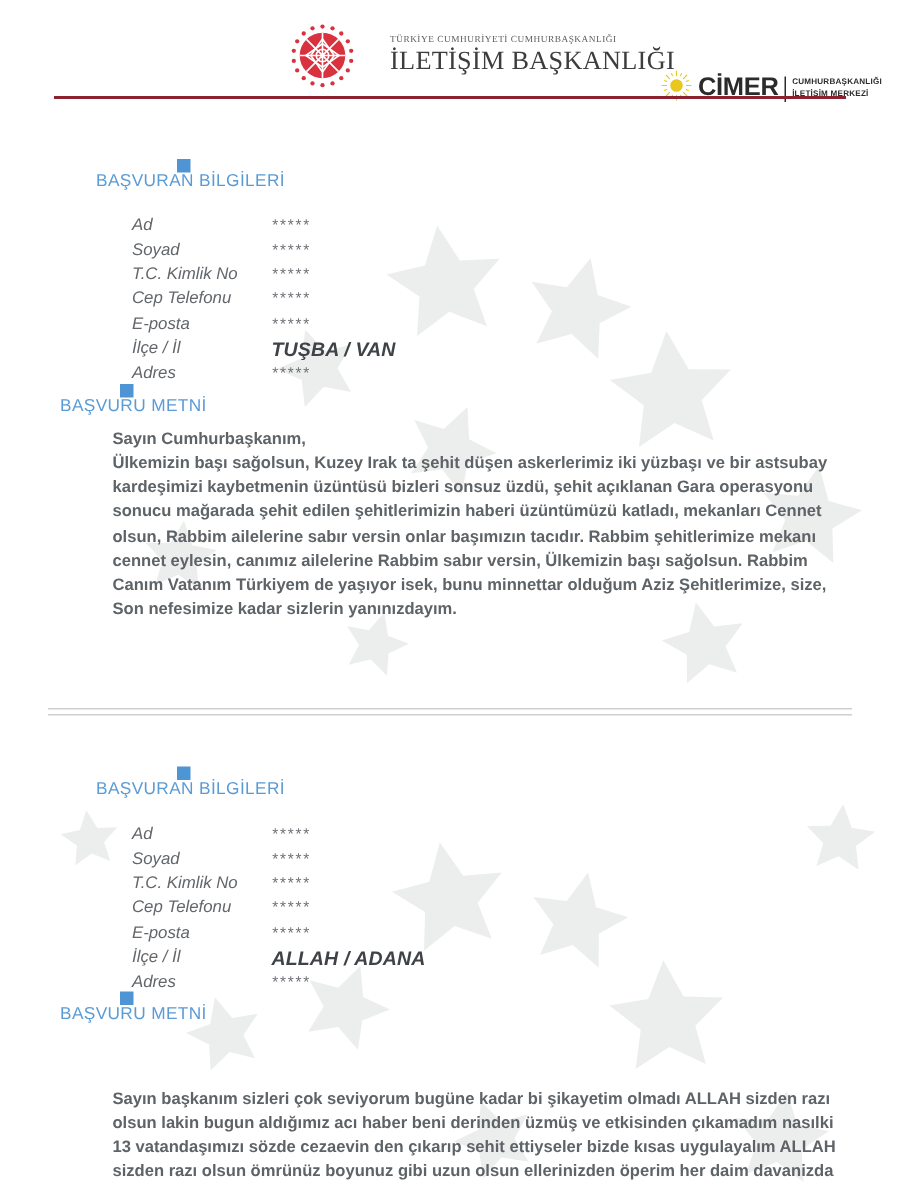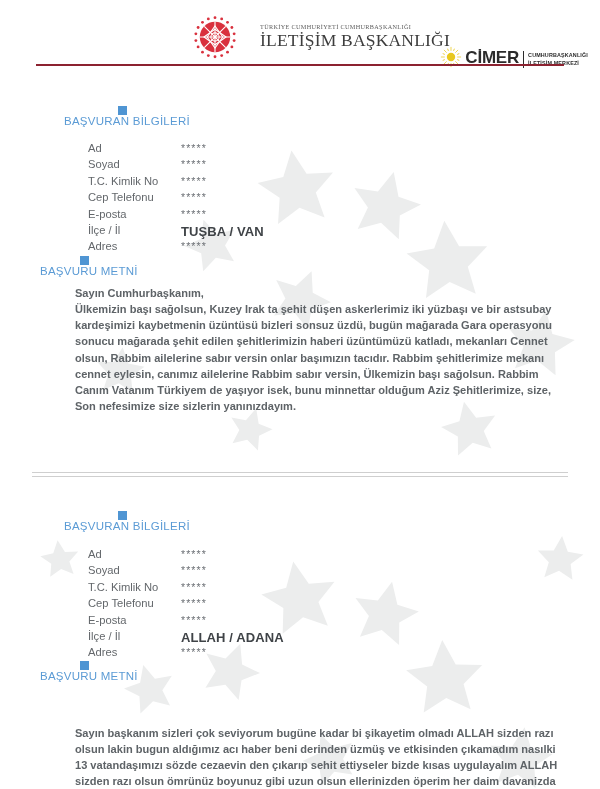--- a/index.html
+++ b/index.html
@@ -127,22 +127,23 @@
     background: #4f95d3;
     flex: none;
     margin-right: 9px;
   }
 
   .fields {
     margin-top: 12px;
   }
   .field-row {
     display: flex;
-    align-items: flex-start;
+    align-items: center;
     height: 16.4px;
+    font-style: italic;
   }
   .field-label {
     width: 93px;
     flex: none;
     font-size: 11.2px;
     color: #63676b;
   }
   .field-value {
     font-size: 10.5px;
     color: #6d7176;
@@ -336,26 +337,26 @@
   </div>
 
   <div class="section-head" id="rec1-metni">
     <span class="bullet"></span>
     <span>BAŞVURU METNİ</span>
   </div>
 
   <div class="body-text" id="rec1-body">
     <span class="line">Sayın Cumhurbaşkanım,</span>
     <span class="line">Ülkemizin başı sağolsun, Kuzey Irak ta şehit düşen askerlerimiz iki yüzbaşı ve bir astsubay</span>
-    <span class="line">kardeşimizi kaybetmenin üzüntüsü bizleri sonsuz üzdü,  bugün mağarada Gara operasyonu</span>
+    <span class="line">kardeşimizi kaybetmenin üzüntüsü bizleri sonsuz üzdü,  şehit açıklanan Gara operasyonu</span>
     <span class="line">sonucu mağarada şehit edilen şehitlerimizin haberi üzüntümüzü katladı, mekanları Cennet</span>
     <span class="line">olsun, Rabbim ailelerine sabır versin onlar başımızın tacıdır. Rabbim şehitlerimize mekanı</span>
     <span class="line">cennet eylesin, canımız ailelerine Rabbim sabır versin, Ülkemizin başı sağolsun. Rabbim</span>
     <span class="line">Canım Vatanım Türkiyem de yaşıyor isek, bunu minnettar olduğum  Aziz Şehitlerimize, size,</span>
-    <span class="line">Son nefesimize size sizlerin yanınızdayım.</span>
+    <span class="line">Son nefesimize kadar sizlerin yanınızdayım.</span>
   </div>
 
   <div class="rule-gray" id="divider1"></div>
   <div class="rule-gray" id="divider2"></div>
 
   <div class="section-head" id="rec2-head">
     <span class="bullet"></span>
     <span>BAŞVURAN BİLGİLERİ</span>
   </div>
 

